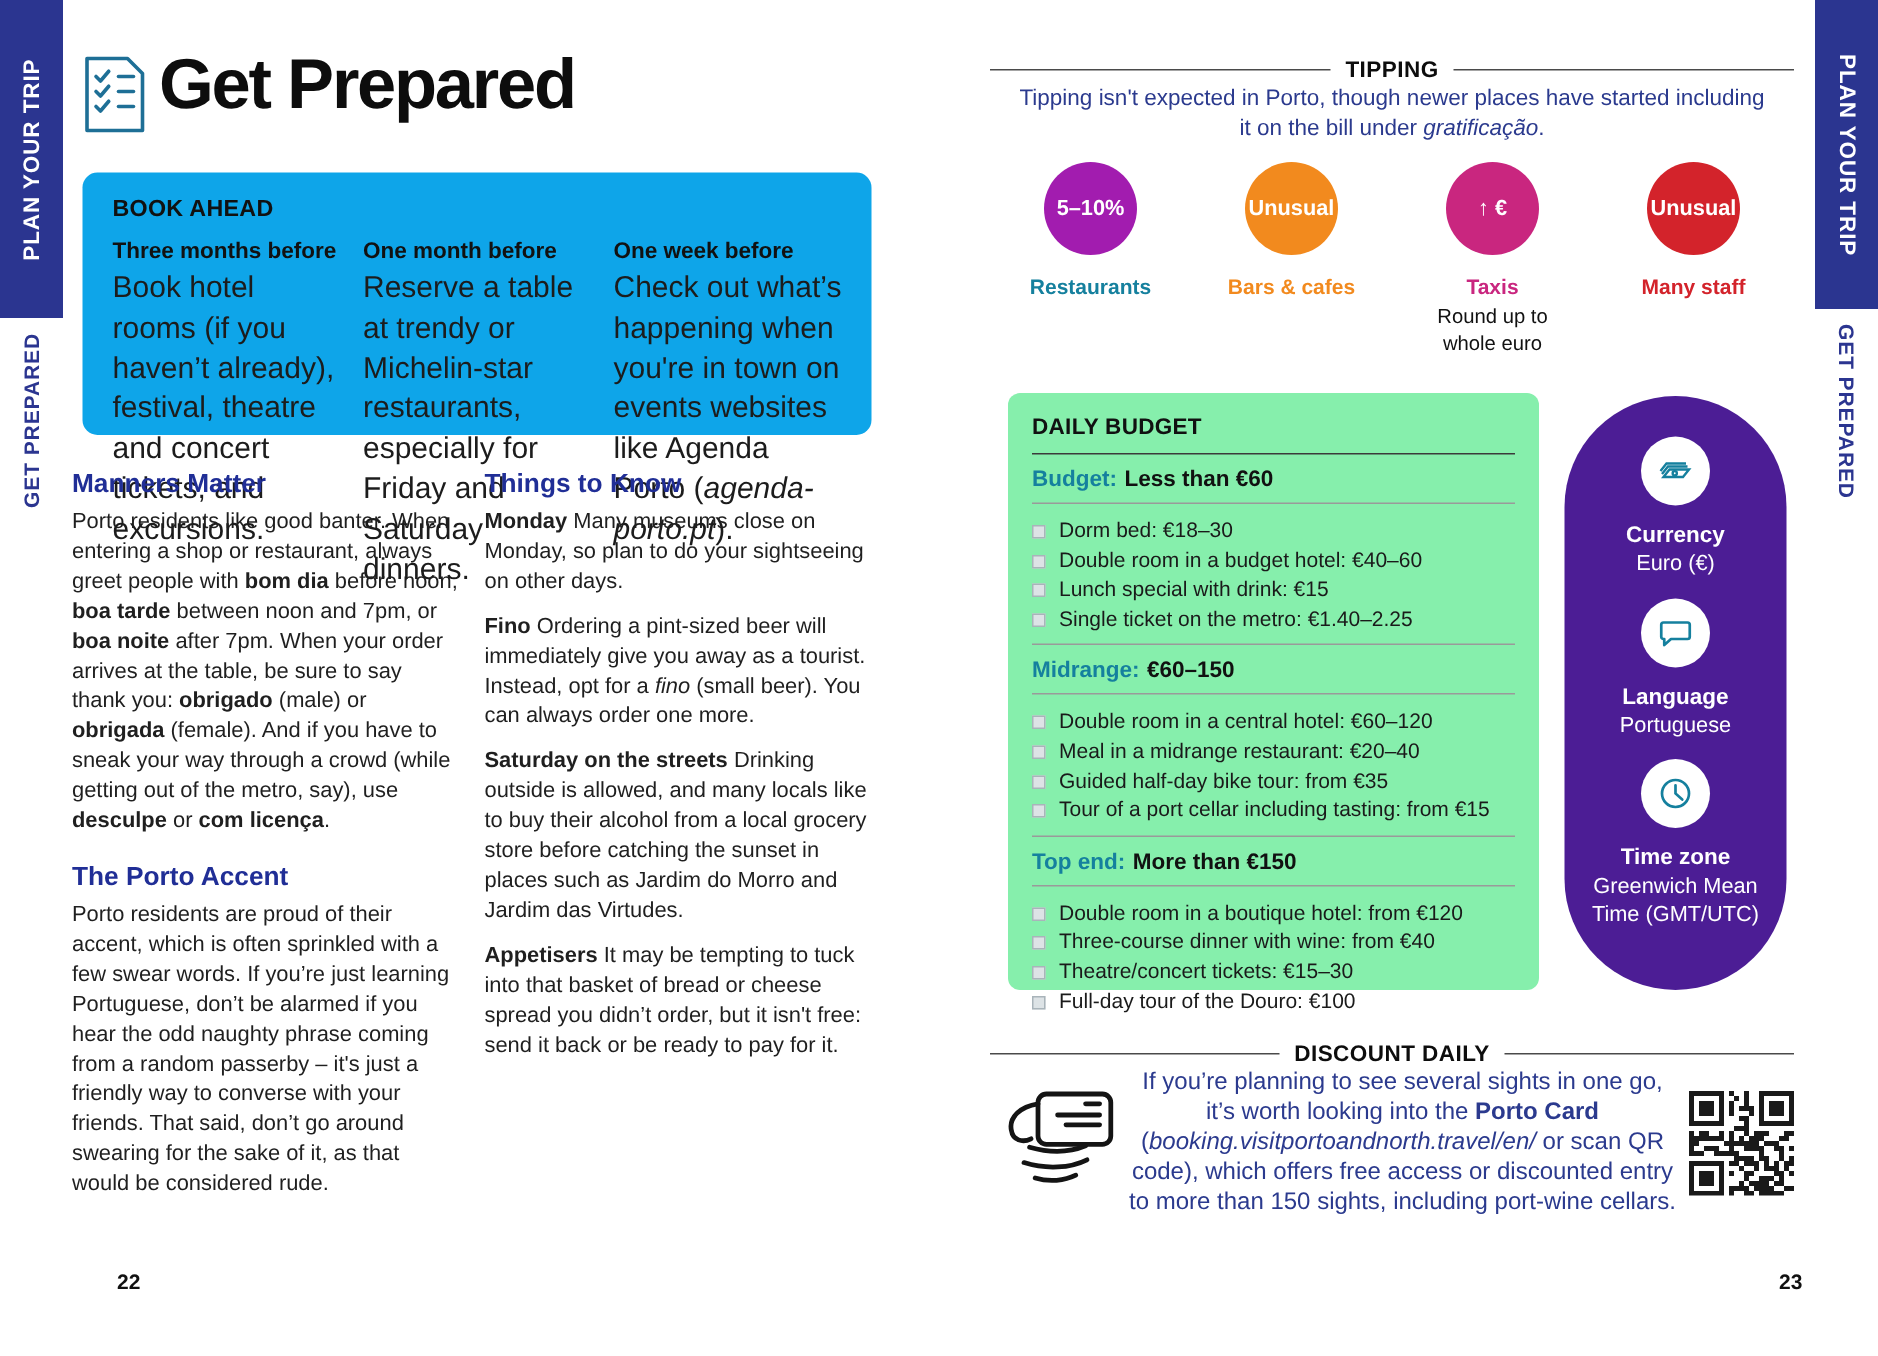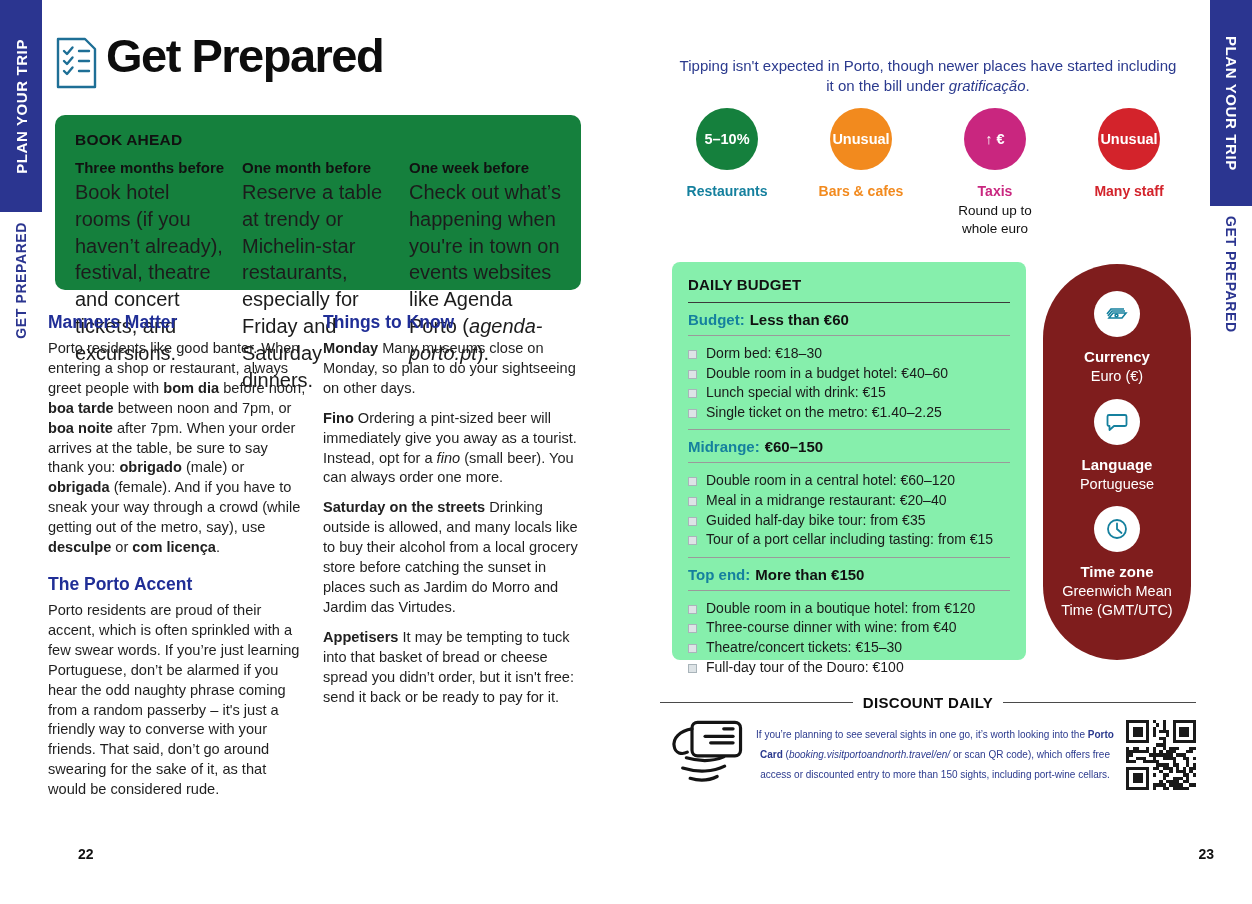--- a/index.html
+++ b/index.html
@@ -14,37 +14,37 @@
               width:42px; }
   .side-tab span { color:#fff; font-weight:700; font-size:15px; letter-spacing:.6px; }
   .side-label { position:absolute; width:42px; display:flex; align-items:flex-start; justify-content:center; }
   .side-label span { font-weight:700; font-size:14px; letter-spacing:.6px; }
 
   
   .title-icon { position:absolute; left:52px; top:36px; }
   h1.page-title { position:absolute; left:106px; top:28px; font-size:47px; font-weight:800;
                   letter-spacing:-1.5px; color:#0d0d0d; }
   .book-ahead { position:absolute; left:55px; top:115px; width:526px; height:175px;
-                background:#15803d; border-radius:10px; padding:16px 20px 14px; }
+                background:#0ea5e9; border-radius:10px; padding:16px 20px 14px; }
   .book-ahead h2 { font-size:15.5px; font-weight:800; color:#111; margin-bottom:10px; letter-spacing:.2px; }
   .ba-cols { display:flex; gap:15px; }
   .ba-col { flex:1; }
   .ba-col h3 { font-size:15px; font-weight:700; margin-bottom:3px; color:#111; }
   .ba-col p { font-size:20px; line-height:1.34; color:#1c1c1c; }
 
   .text-col { position:absolute; width:259px; top:312px; }
   .text-col.left { left:48px; }
   .text-col.right { left:323px; }
   .text-col h2 { font-size:17.5px; font-weight:700; color:#202e96; margin-bottom:6px; }
   .text-col h2.later { margin-top:16px; }
   .text-col p { font-size:14.6px; line-height:19.9px; color:#1f1f1f; margin-bottom:10px; }
   .seg-b { font-weight:700; } .seg-i { font-style:italic; }
 
   .page-num { position:absolute; top:846px; font-size:14px; font-weight:700; color:#111; }
-  .page-num.left { left:78px; } .page-num.right { left:1186px; width:28px; text-align:right; }
+  .page-num.left { left:78px; } .page-num.right { left:1186px; width:28px; }
 
   
   .rule-heading { position:absolute; left:660px; width:536px; display:flex; align-items:center; gap:10px; }
   .rule-heading .line { flex:1; border-top:1.6px solid #4a4a4a; }
   .rule-heading .lbl { font-size:15px; font-weight:800; letter-spacing:.3px; color:#0d0d0d; white-space:nowrap; }
 
   .tip-intro { position:absolute; left:678px; top:56px; width:500px; text-align:center;
                color:#2b3a8e; font-size:15px; line-height:20px; }
   .tip-row { position:absolute; left:660px; top:108px; width:536px; display:flex; }
   .tip-item { width:134px; display:flex; flex-direction:column; align-items:center; }
@@ -60,31 +60,31 @@
   .b-head { display:flex; gap:5px; align-items:baseline; padding:8px 0 7px; border-bottom:1px solid #9a9a9a; }
   .b-cat { color:#15809e; font-weight:700; font-size:15px; }
   .b-range { color:#111; font-weight:800; font-size:15px; }
   .b-items { list-style:none; padding:8px 0 7px; border-bottom:1px solid #9a9a9a; }
   .b-section:last-child .b-items { border-bottom:none; }
   .b-items li { display:flex; gap:9px; font-size:14px; line-height:19.6px; color:#1a1a1a; }
   .b-items li::before { content:""; flex:0 0 auto; width:7px; height:7px; margin-top:6px;
                         background:#dde3e6; border:1px solid #a9b4ba; }
 
   .facts-pill { position:absolute; left:1043px; top:264px; width:148px; height:396px;
-                background:#7f1d1d; border-radius:74px; display:flex; flex-direction:column;
+                background:#4c1d95; border-radius:74px; display:flex; flex-direction:column;
                 align-items:center; padding-top:27px; }
   .fact { display:flex; flex-direction:column; align-items:center; margin-bottom:13px; }
   .fact-icon { width:46px; height:46px; border-radius:50%; background:#fff; display:flex;
                align-items:center; justify-content:center; }
   .fact-label { margin-top:11px; color:#fff; font-weight:700; font-size:15px; }
   .fact-value { margin-top:2px; color:#fff; font-size:14.5px; line-height:18.5px; width:126px; text-align:center; }
 
   .discount-row { position:absolute; left:660px; top:712px; width:536px; display:flex; align-items:center; }
   .discount-icon { flex:0 0 92px; display:flex; justify-content:center; }
-  .discount-text { flex:1; text-align:center; font-size:10px; line-height:20px; color:#2b3a8e; }
+  .discount-text { flex:1; text-align:center; font-size:16px; line-height:20px; color:#2b3a8e; }
   .qr-box { flex:0 0 78px; display:flex; justify-content:flex-end; }
 </style>
 </head>
 <body>
 
 <div id="page">
 
   <div class="side-tab" style="left:0;top:0;height:212px;background:#2b3590;">
     <span class="v-up">PLAN YOUR TRIP</span>
   </div>
@@ -140,25 +140,30 @@
   <div class="text-col right">
     <h2>Things to Know</h2>
     <p><span class="seg-b">Monday</span><span> Many museums close on Monday, so plan to do your sightseeing on other days.</span></p>
     <p><span class="seg-b">Fino</span><span> Ordering a pint-sized beer will immediately give you away as a tourist. Instead, opt for a </span><span class="seg-i">fino</span><span> (small beer). You can always order one more.</span></p>
     <p><span class="seg-b">Saturday on the streets</span><span> Drinking outside is allowed, and many locals like to buy their alcohol from a local grocery store before catching the sunset in places such as Jardim do Morro and Jardim das Virtudes.</span></p>
     <p><span class="seg-b">Appetisers</span><span> It may be tempting to tuck into that basket of bread or cheese spread you didn’t order, but it isn't free: send it back or be ready to pay for it.</span></p>
   </div>
 
   <div class="page-num left">22</div>
 
+  <div class="rule-heading" style="top:38px;">
+    <div class="line"></div>
+    <div class="lbl">TIPPING</div>
+    <div class="line"></div>
+  </div>
   <div class="tip-intro"><span>Tipping isn't expected in Porto, though newer places have started including it on the bill under </span><span class="seg-i">gratificação</span><span>.</span></div>
 
   <div class="tip-row">
     <div class="tip-item">
-      <div class="tip-circle" style="background-color: #15803d;">5–10%</div>
+      <div class="tip-circle" style="background-color: #a21caf;">5–10%</div>
       <div class="tip-label" style="color: rgb(21, 128, 158);">Restaurants</div>
     </div>
     <div class="tip-item">
       <div class="tip-circle" style="background-color: rgb(242, 138, 30);">Unusual</div>
       <div class="tip-label" style="color: rgb(242, 138, 30);">Bars &amp; cafes</div>
     </div>
     <div class="tip-item">
       <div class="tip-circle" style="background-color: rgb(201, 38, 127);">↑ €</div>
       <div class="tip-label" style="color: rgb(201, 38, 127);">Taxis</div>
       <div class="tip-note">Round up to whole euro</div>

